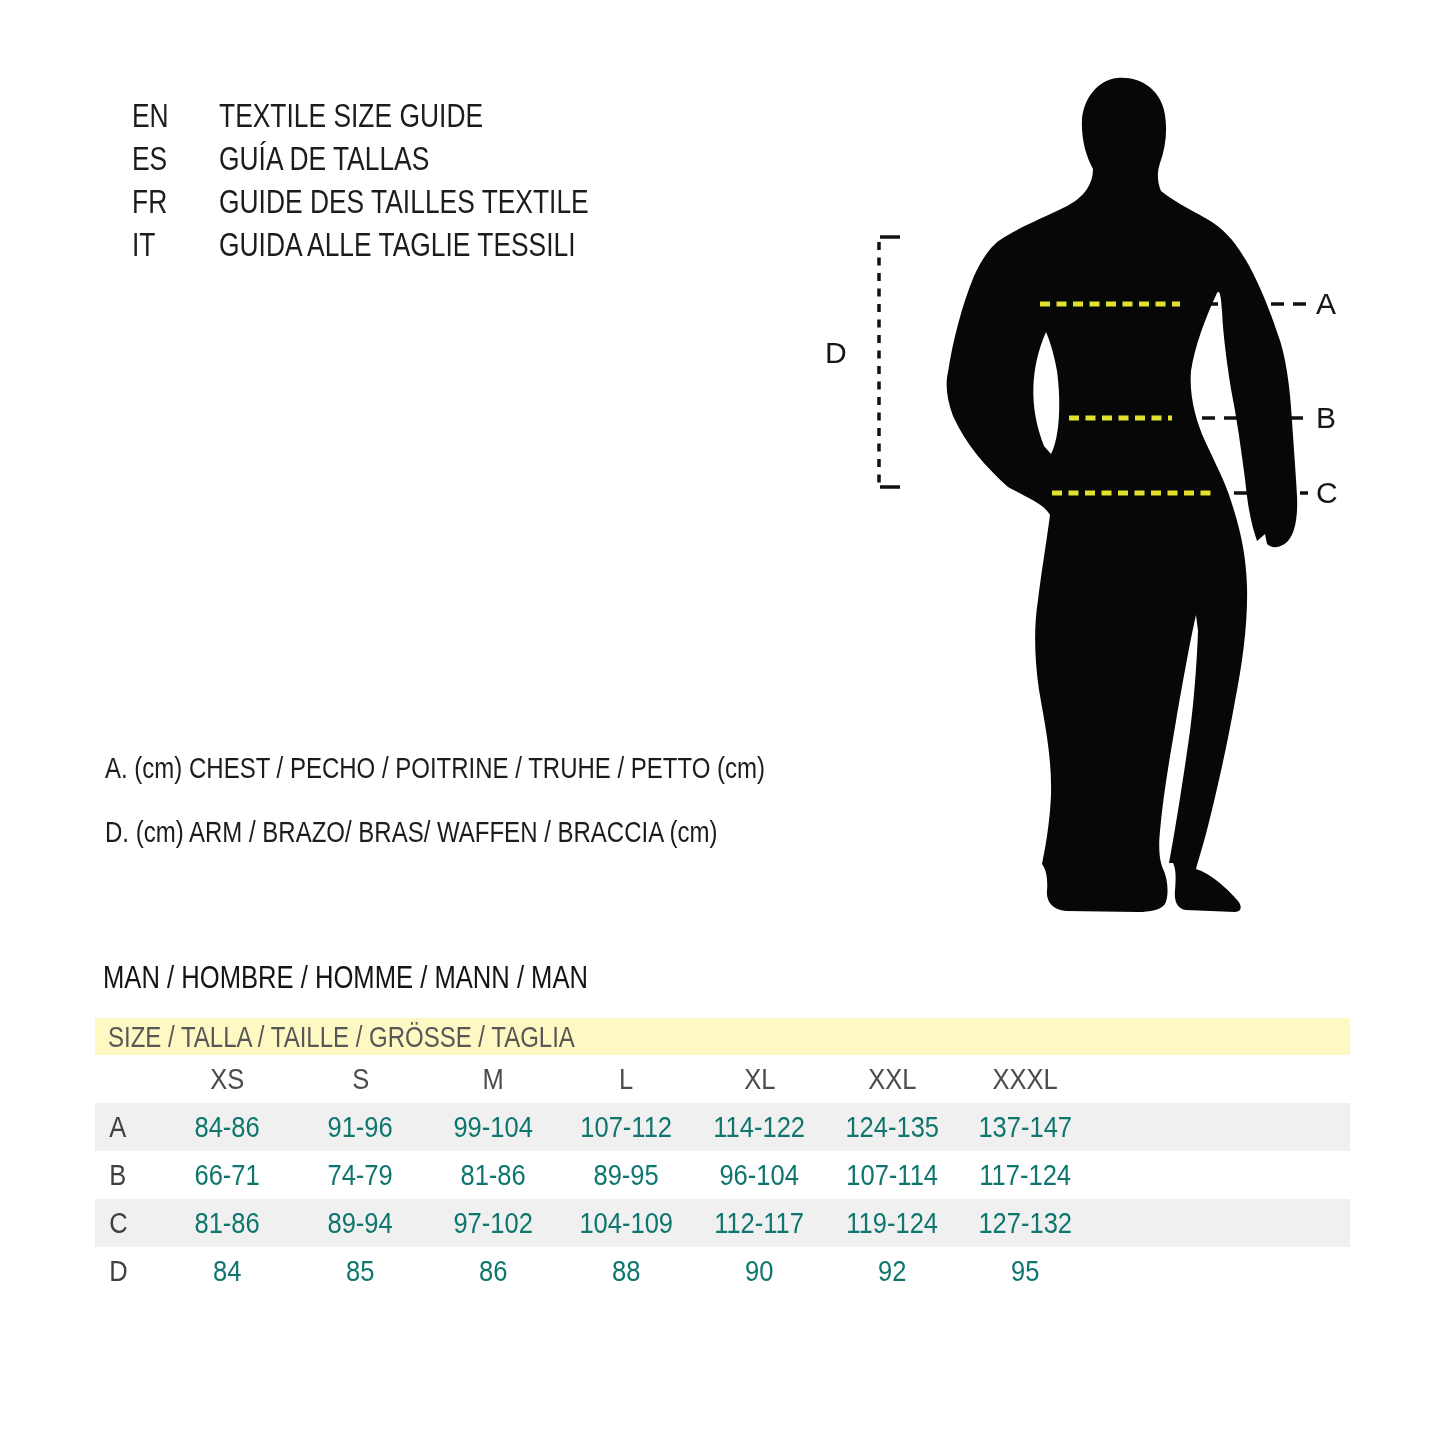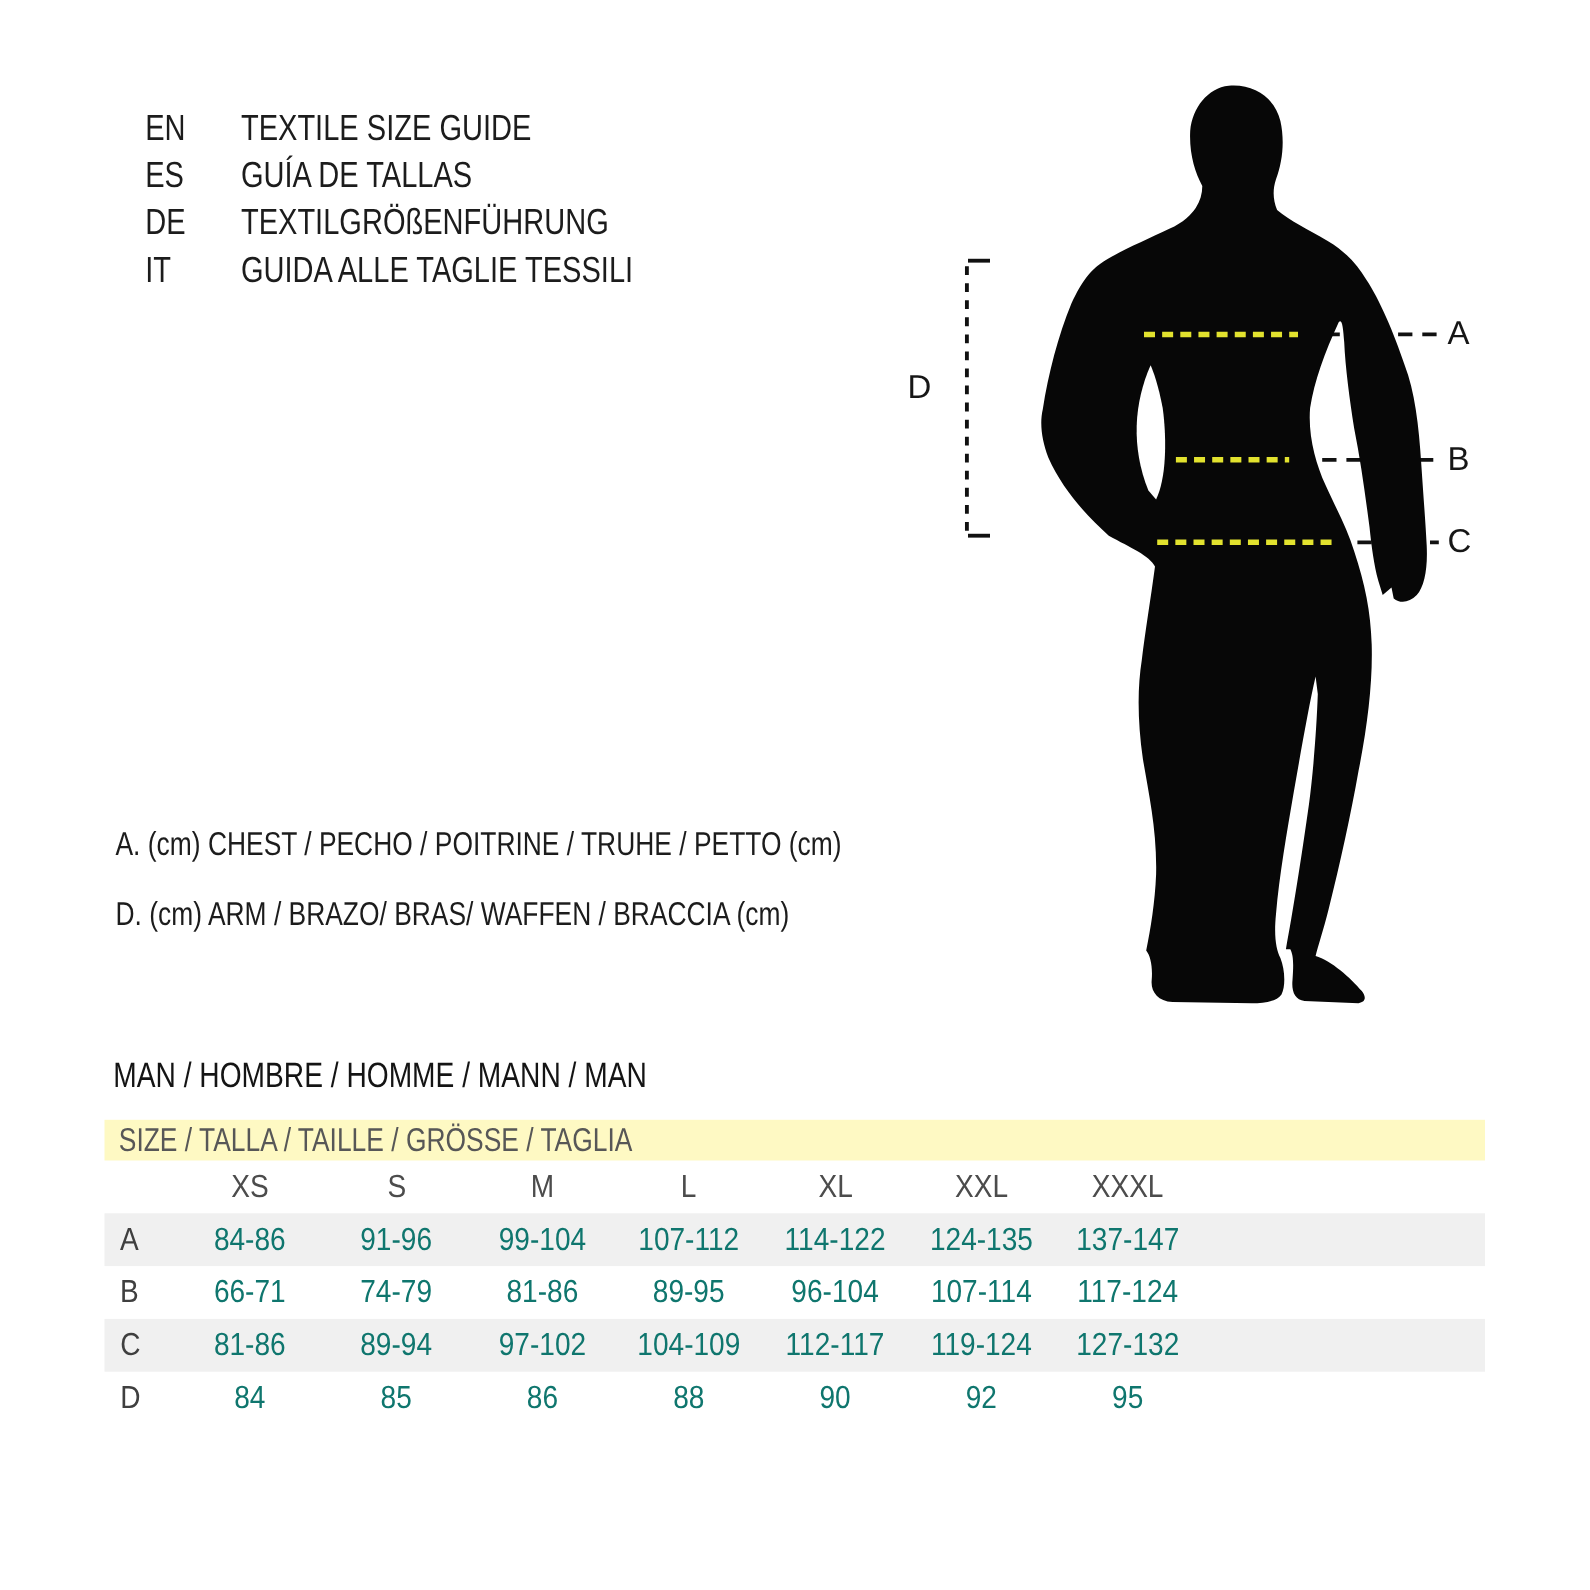--- a/index.html
+++ b/index.html
@@ -47,22 +47,22 @@
   <div class="lang-list">
     <div class="lang-row">
       <span class="lang-code"><span class="cx">EN</span></span>
       <span class="cx">TEXTILE SIZE GUIDE</span>
     </div>
     <div class="lang-row">
       <span class="lang-code"><span class="cx">ES</span></span>
       <span class="cx">GUÍA DE TALLAS</span>
     </div>
     <div class="lang-row">
-      <span class="lang-code"><span class="cx">DE</span></span>
-      <span class="cx">TEXTILGRÖßENFÜHRUNG</span>
+      <span class="lang-code"><span class="cx">FR</span></span>
+      <span class="cx">GUIDE DES TAILLES TEXTILE</span>
     </div>
     <div class="lang-row">
       <span class="lang-code"><span class="cx">IT</span></span>
       <span class="cx">GUIDA ALLE TAGLIE TESSILI</span>
     </div>
   </div>
 
   <svg class="figure-svg" viewBox="0 0 1445 1445">
 
     <line x1="1205" y1="304" x2="1308" y2="304" stroke="#111111" stroke-width="3.5" stroke-dasharray="13 9"></line>

